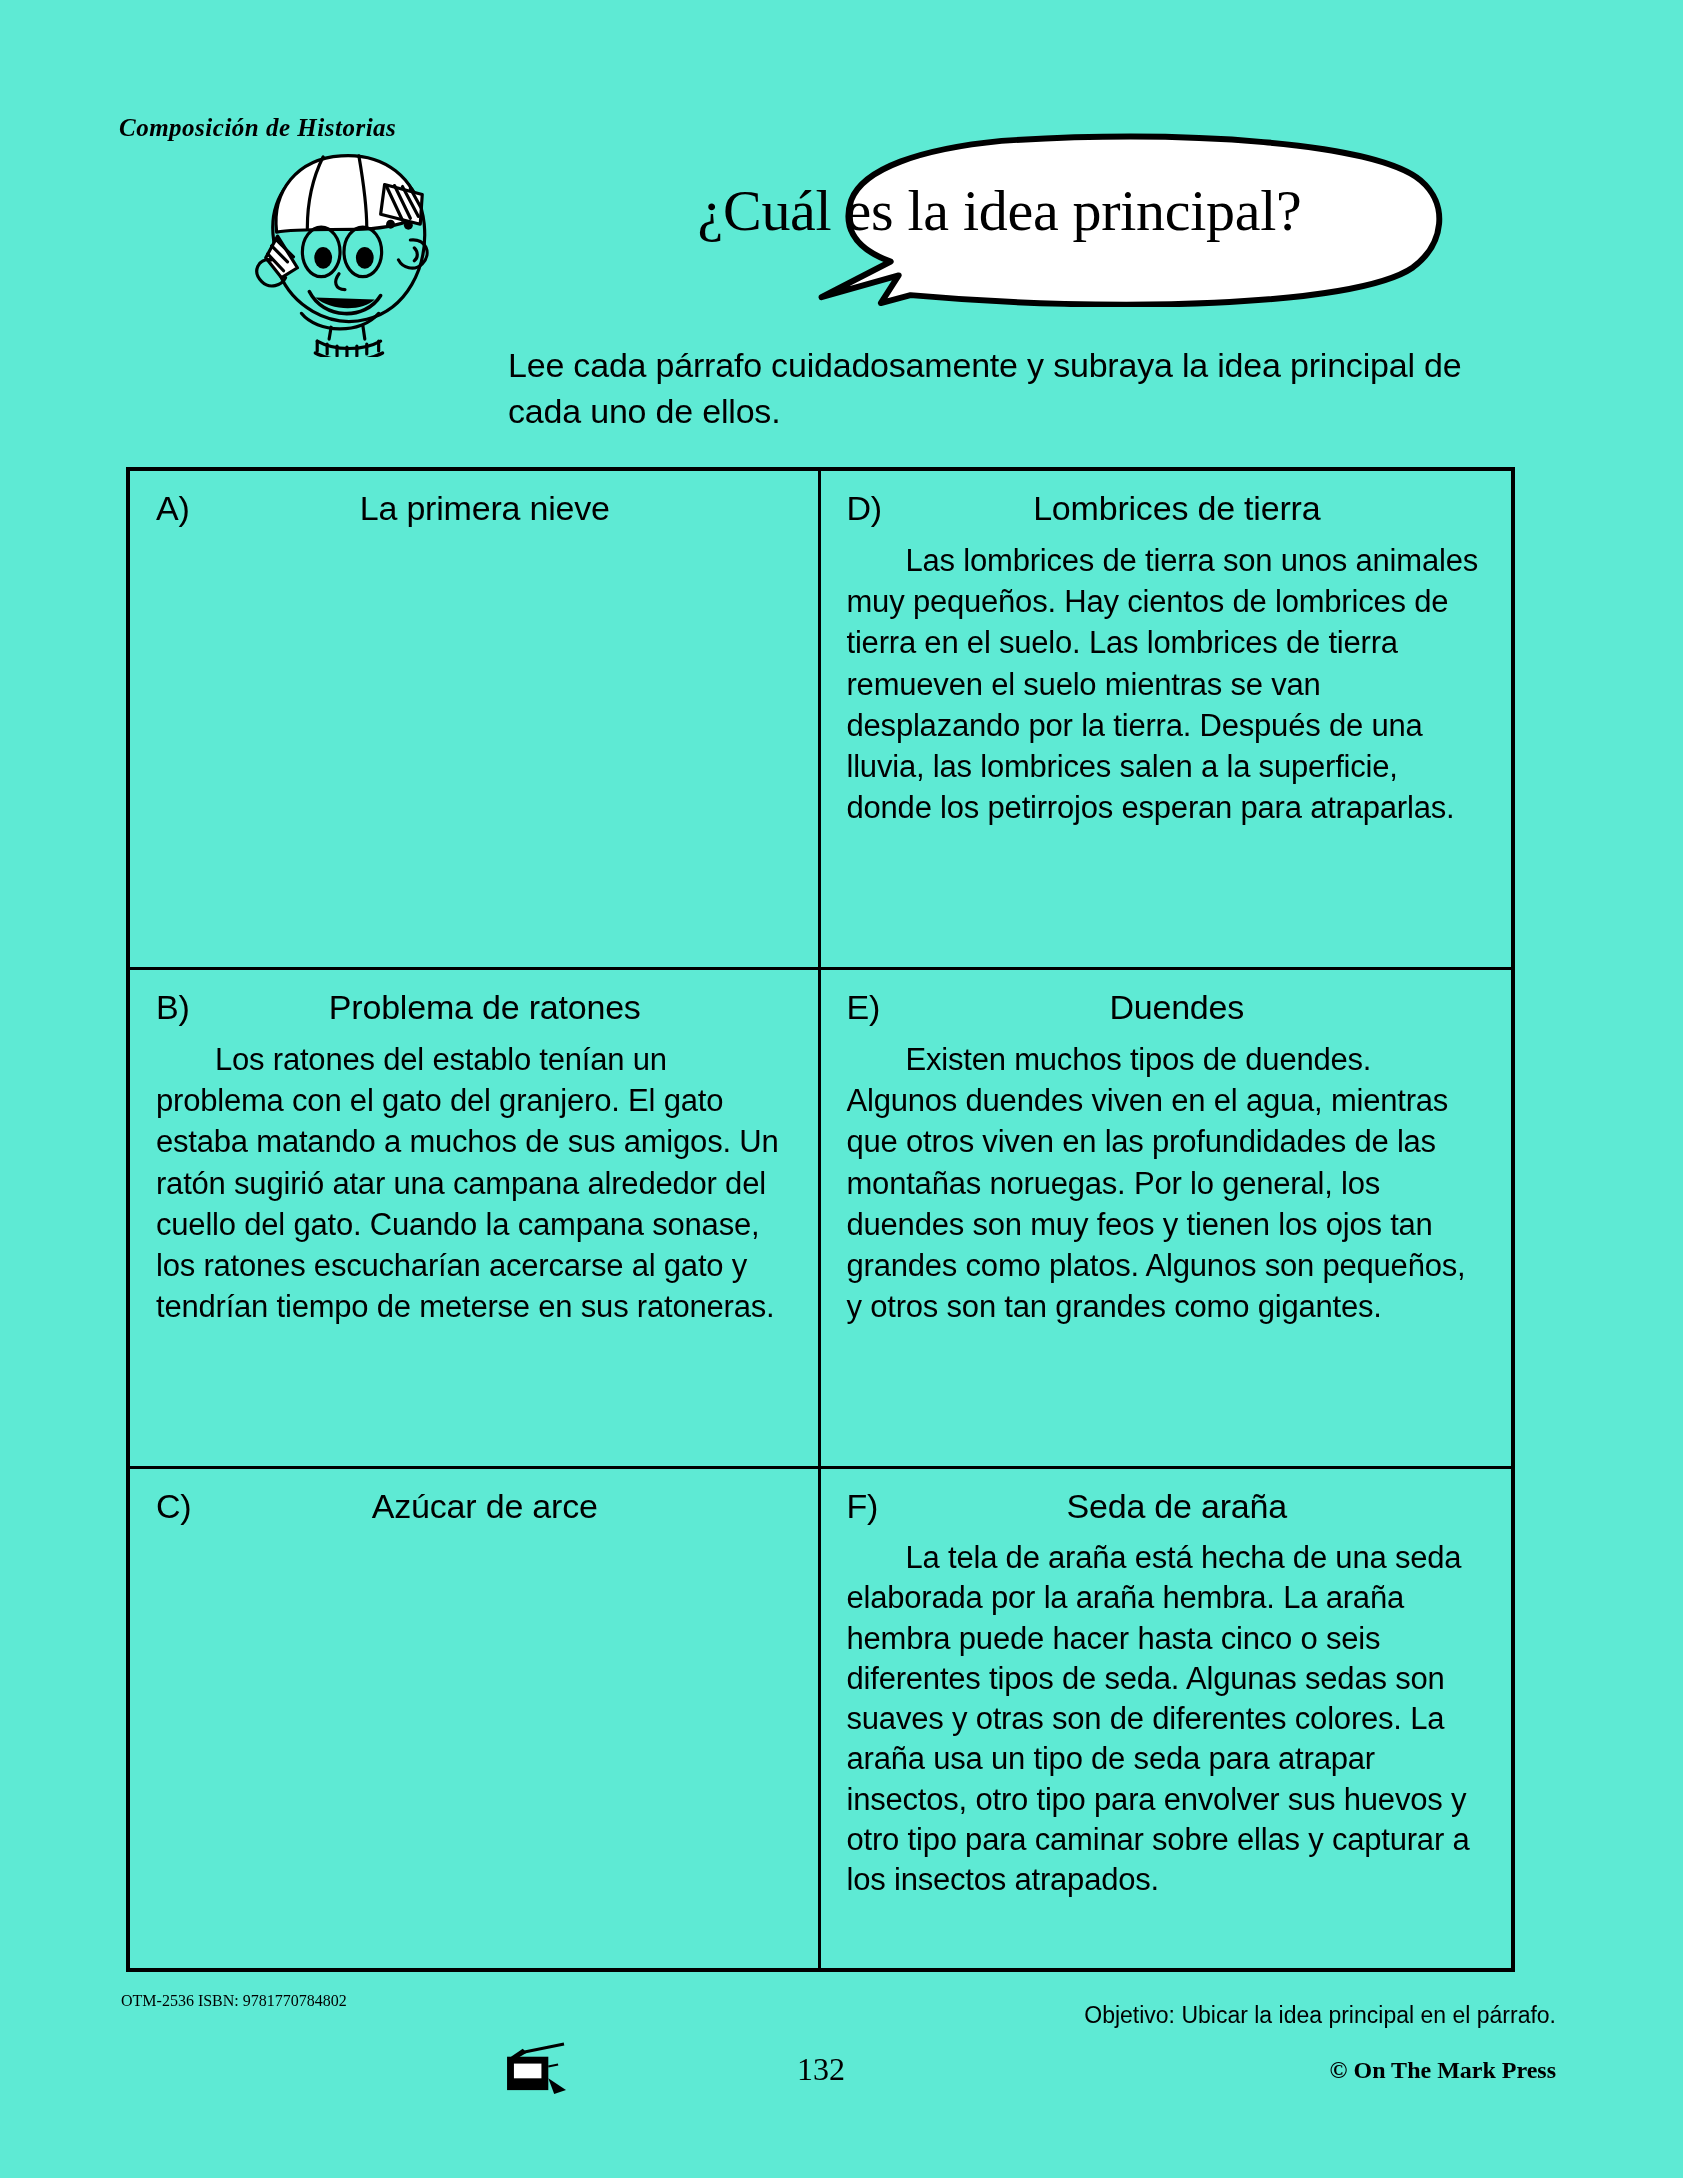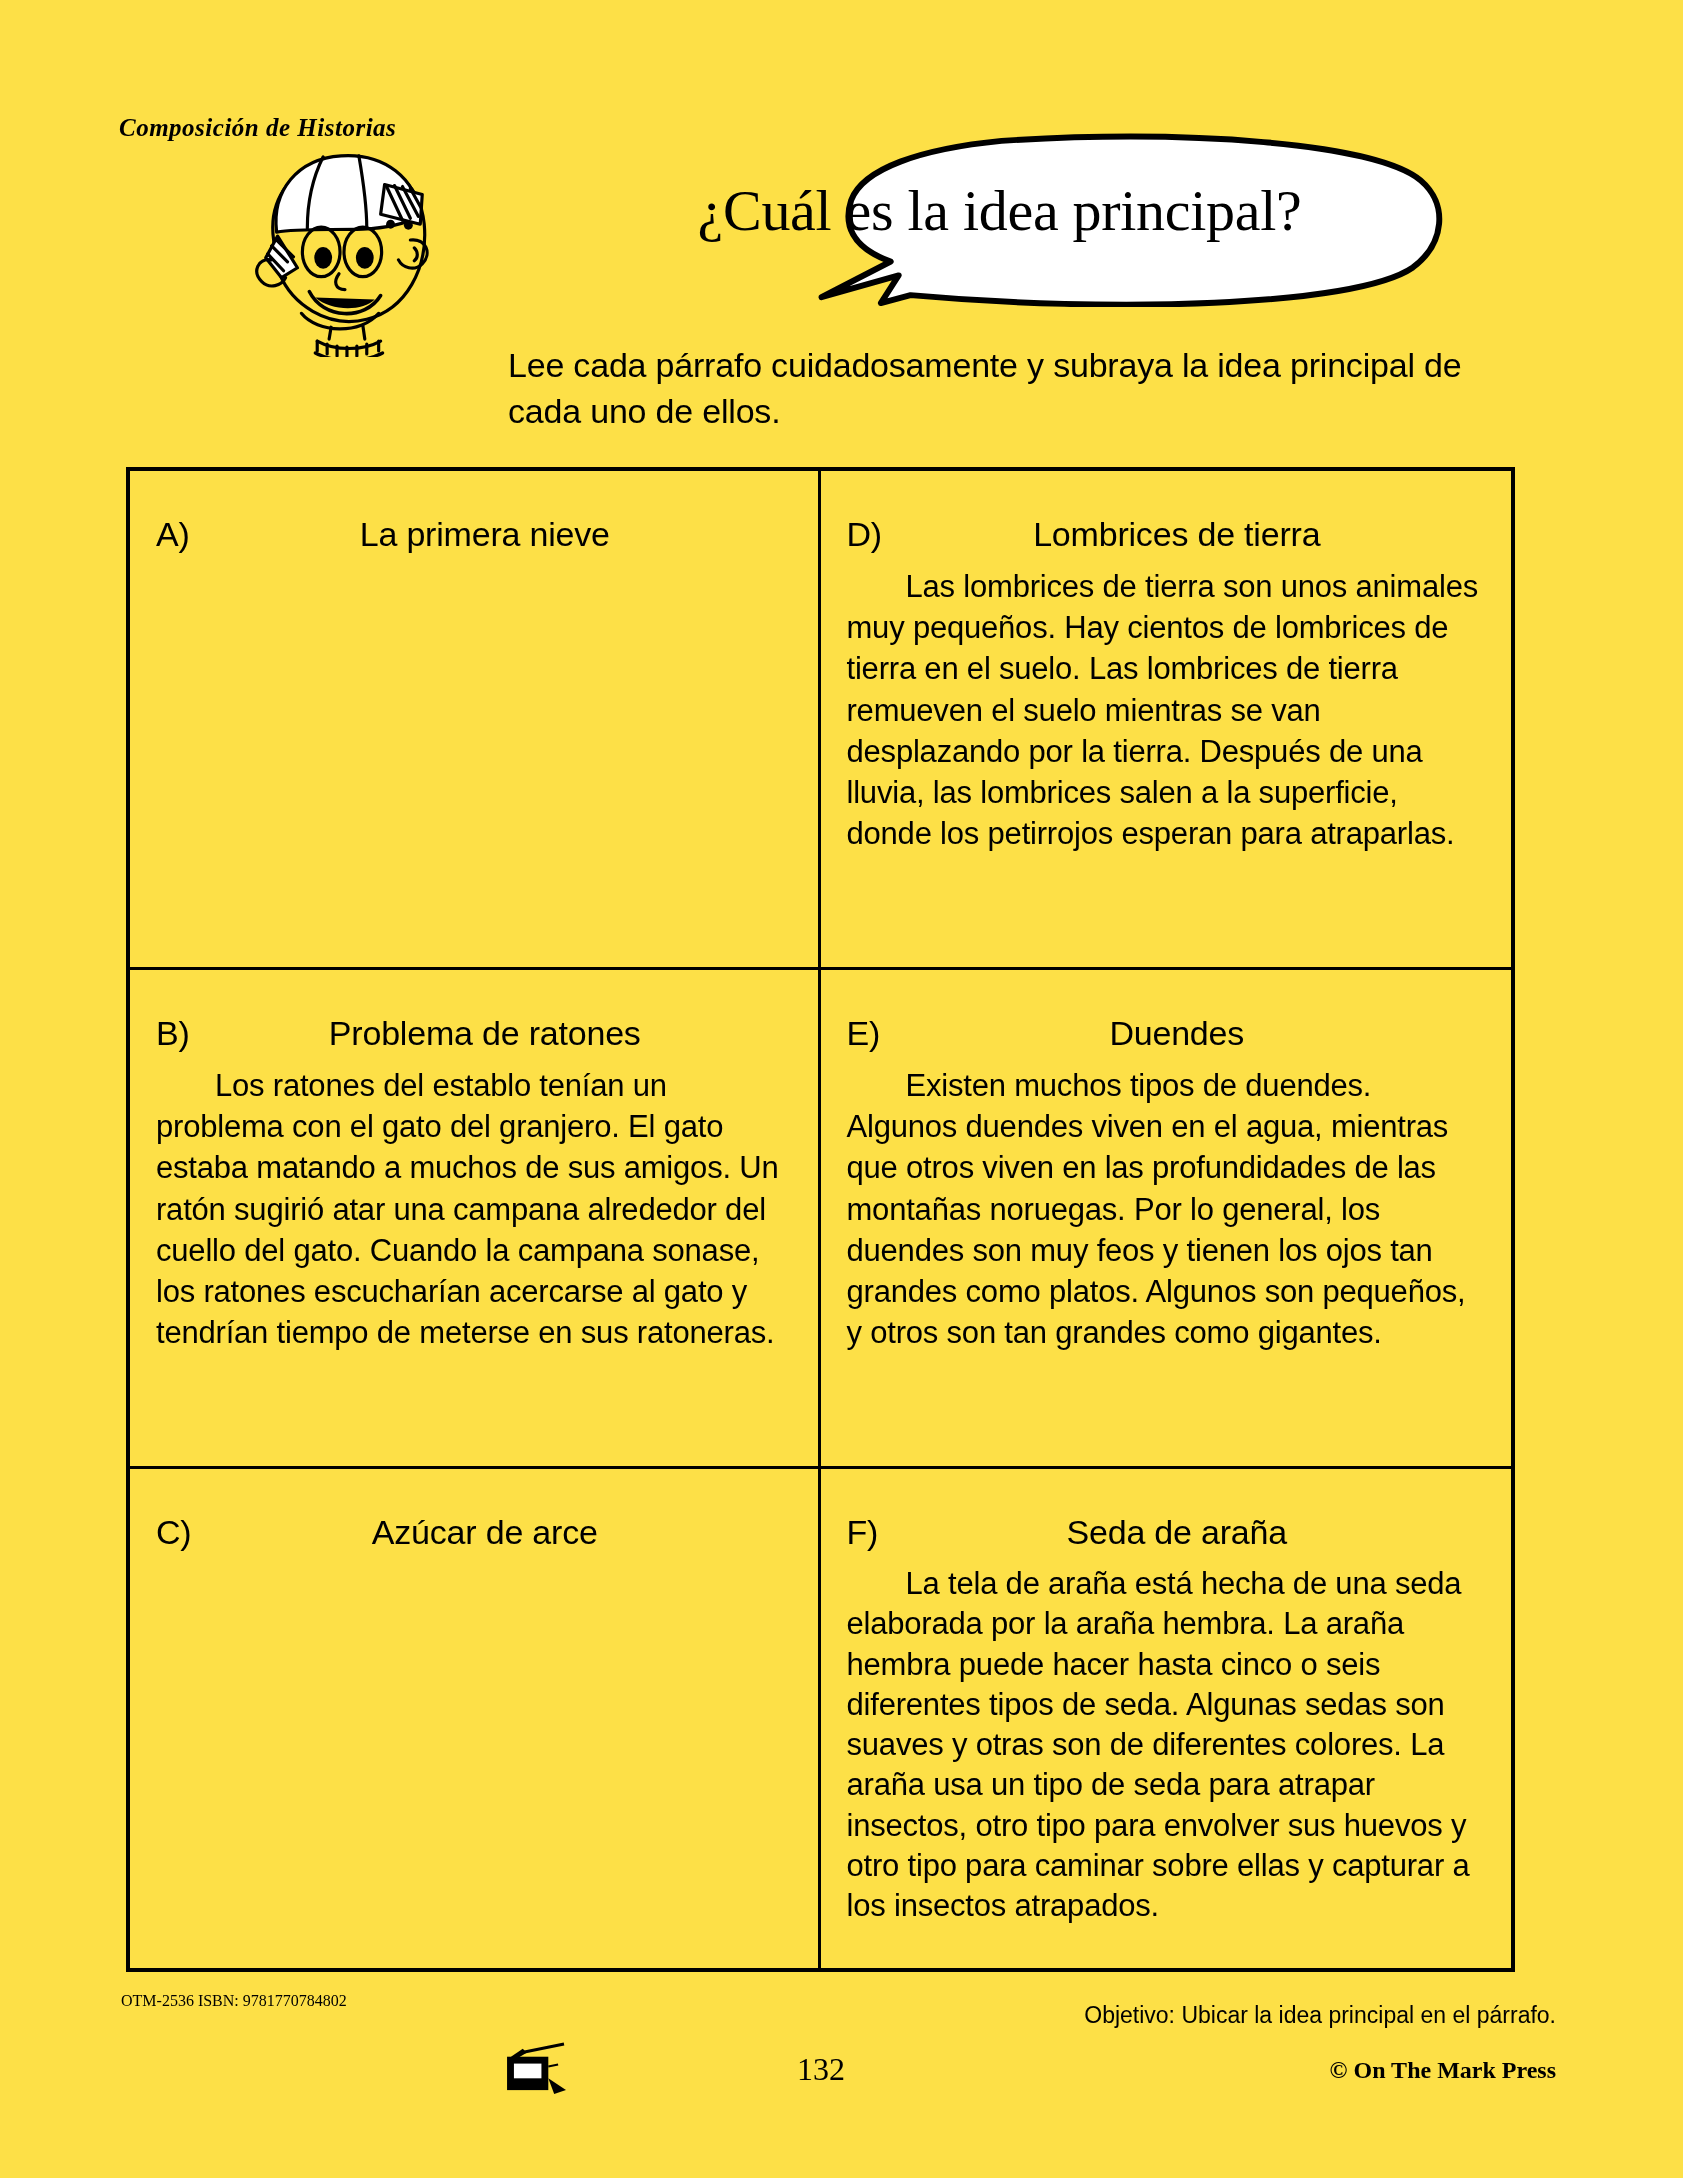--- a/index.html
+++ b/index.html
@@ -12,21 +12,21 @@
     height: 2178px;
     position: relative;
     font-family: "Liberation Sans", sans-serif;
     color: #000000;
     overflow: hidden;
   }
 
   .page {
     position: absolute;
     inset: 0;
-    background: #fde047;
+    background: #5eead4;
   }
 
   
   .series-title {
     position: absolute;
     left: 119px;
     top: 114px;
     font-family: "Liberation Serif", serif;
     font-weight: bold;
     font-style: italic;
@@ -113,21 +113,20 @@
     width: 111px;
     flex: 0 0 111px;
     font-size: 34px;
   }
   .cell-title {
     flex: 1;
     text-align: center;
     padding-right: 89px;
     font-size: 34px;
     white-space: nowrap;
-    margin-top: 26px;
   }
   .cell-body {
     font-size: 31px;
     line-height: 1.33;
     text-indent: 59px;
     letter-spacing: -0.2px;
     text-align: left;
   }
   .cell-body.tight { line-height: 1.30; }
 

